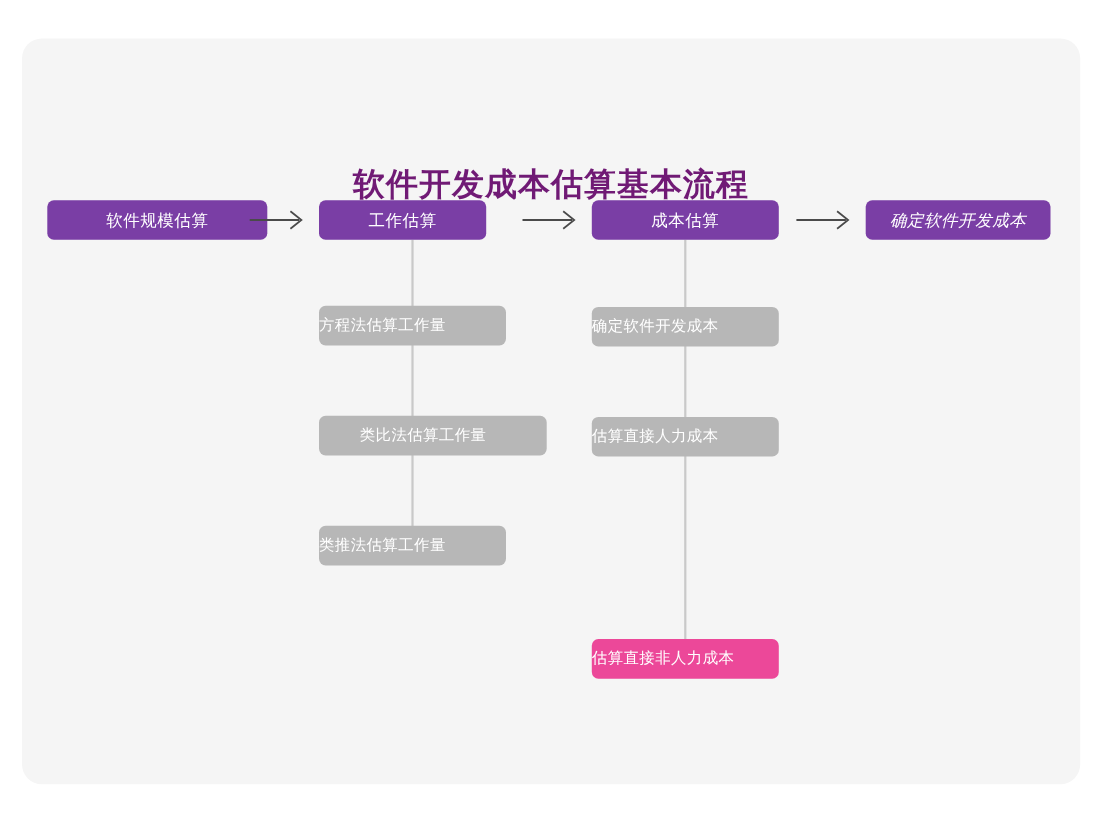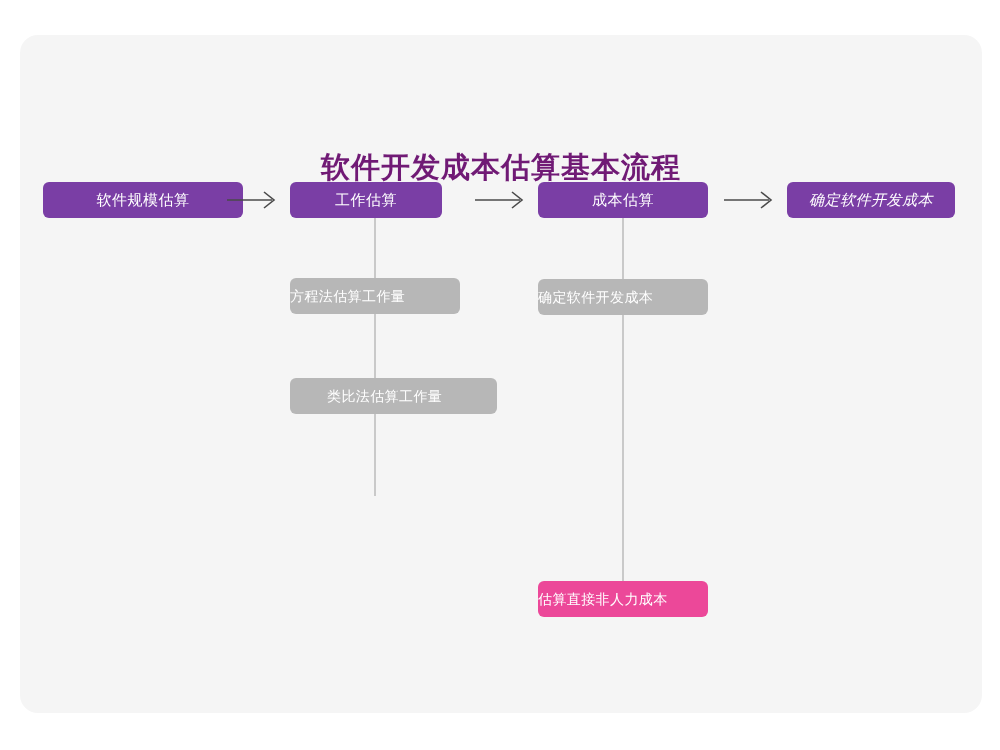--- a/index.html
+++ b/index.html
@@ -128,21 +128,23 @@
       <svg width="56" height="36" viewBox="0 0 56 36" aria-hidden="true">
         <line x1="3" y1="18" x2="48" y2="18" stroke="#4a4a4a" stroke-width="1.6"></line>
         <polyline points="40,10 50,18 40,26" fill="none" stroke="#4a4a4a" stroke-width="1.6"></polyline>
       </svg>
     </div>
 
     <div class="node-secondary" id="node-work-1" style="left: 270px; top: 243px; width: 170px; background: rgb(183, 183, 183);">方程法估算工作量</div>
 
     <div class="node-secondary" id="node-work-2" style="left: 270px; top: 343px; width: 170px; background: rgb(183, 183, 183); padding-left: 37px;">类比法估算工作量</div>
 
+    <div class="node-secondary" id="node-work-3" style="left: 270px; top: 443px; width: 170px; background: rgb(183, 183, 183);">类推法估算工作量</div>
 
     <div class="node-secondary" id="node-cost-1" style="left: 518px; top: 244px; width: 170px; background: rgb(183, 183, 183);">确定软件开发成本</div>
 
+    <div class="node-secondary" id="node-cost-2" style="left: 518px; top: 344px; width: 170px; background: rgb(183, 183, 183);">估算直接人力成本</div>
 
 
     <div class="node-secondary" id="node-cost-4" style="left: 518px; top: 546px; width: 170px; background: #ec4899;">估算直接非人力成本</div>
 
   </div>
 </div>
 
 </body></html>

